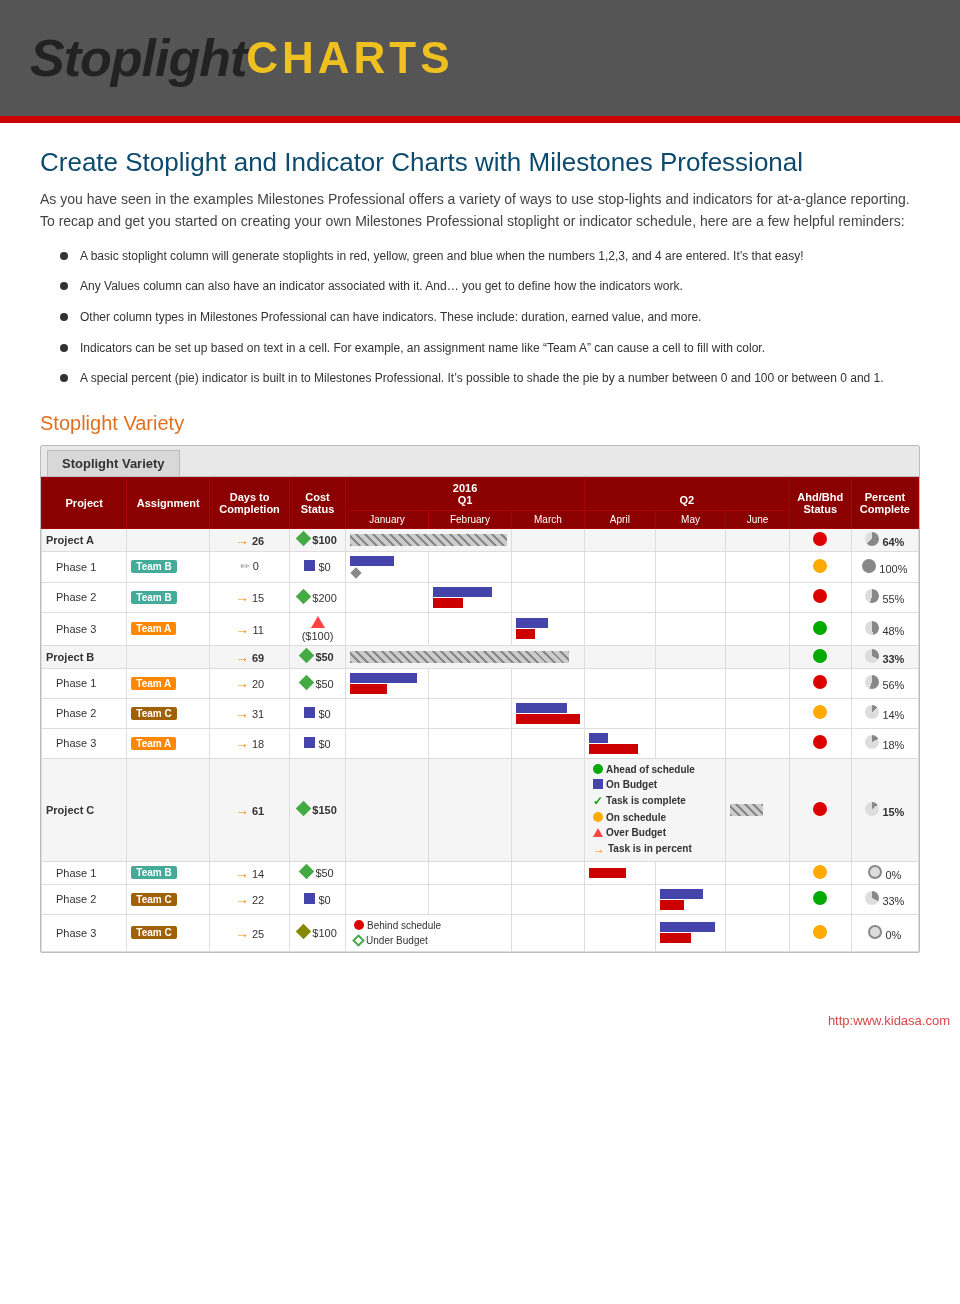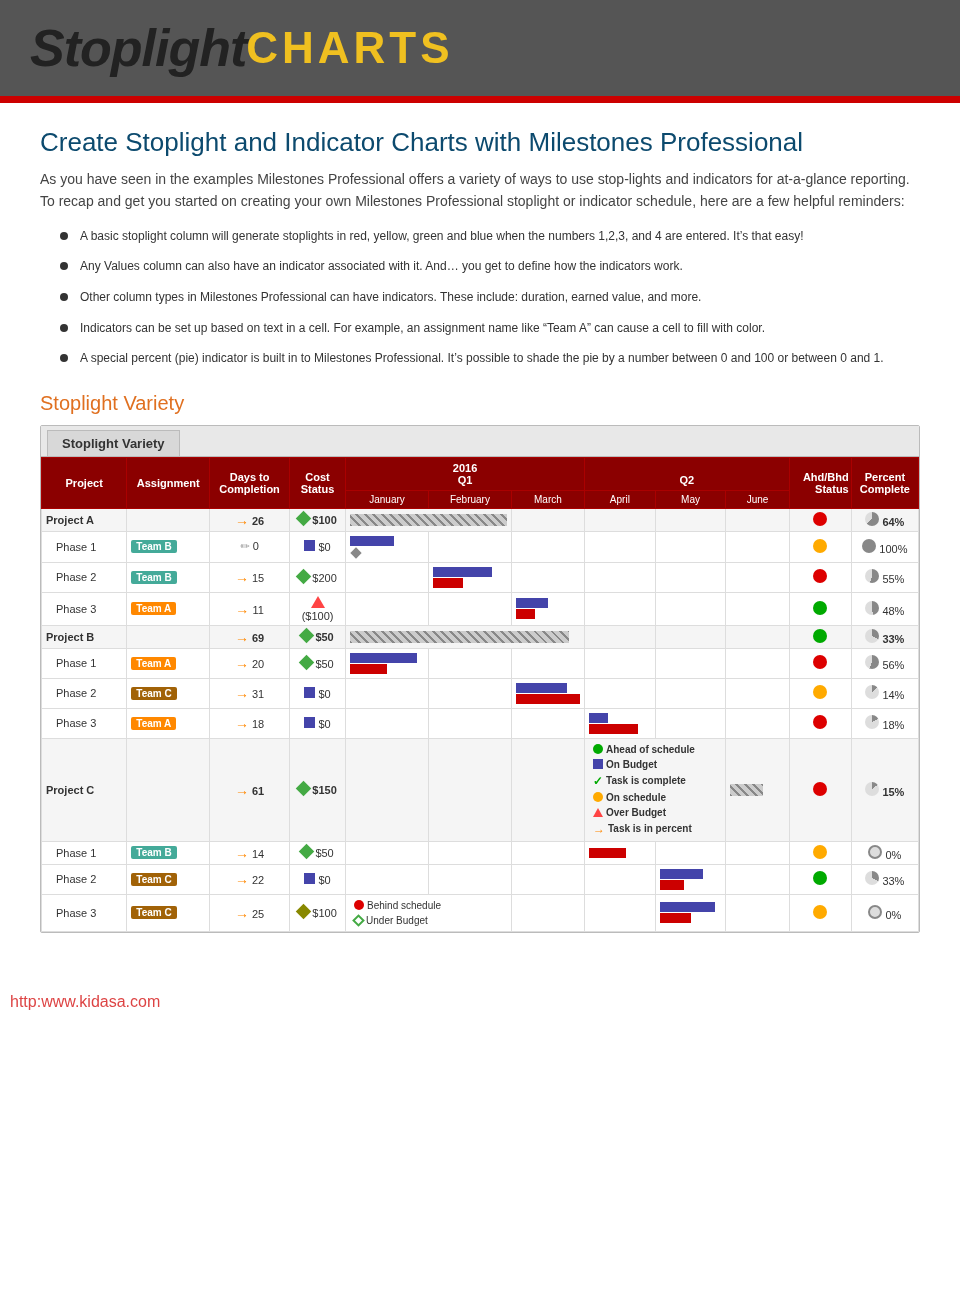--- a/index.html
+++ b/index.html
@@ -7,21 +7,21 @@
       font-family: Arial, sans-serif;
       background: #fff;
       width: 960px;
       min-height: 1304px;
       color: #333;
     }
 
     
     .header {
       background: #555;
-      padding: 18px 30px;
+      padding: 28px 30px;
       display: flex;
       align-items: center;
     }
     .header-stoplight {
       font-size: 52px;
       font-weight: bold;
       color: #222;
       font-style: italic;
       letter-spacing: -1px;
     }
@@ -163,21 +163,21 @@
     .col-project { width: 70px; }
     .col-assignment { width: 56px; }
     .col-days { width: 46px; text-align: center; }
     .col-cost { width: 46px; text-align: center; }
     .col-jan { width: 68px; }
     .col-feb { width: 68px; }
     .col-mar { width: 60px; }
     .col-apr { width: 58px; }
     .col-may { width: 58px; }
     .col-jun { width: 52px; }
-    .col-ahd { width: 46px; text-align: right; }
+    .col-ahd { width: 46px; text-align: center; }
     .col-pct { width: 54px; text-align: center; }
 
     .assignment-badge {
       display: inline-block;
       padding: 1px 5px;
       border-radius: 2px;
       color: #fff;
       font-size: 10px;
       font-weight: bold;
     }
@@ -221,23 +221,23 @@
     .milestone-diamond {
       display: inline-block;
       width: 8px; height: 8px;
       background: #888;
       transform: rotate(45deg);
       margin: 0 2px;
     }
 
     
     .footer {
-      text-align: left;
+      text-align: right;
       padding: 10px;
-      font-size: 16px;
+      font-size: 13px;
       color: #d44;
     }
 
     .legend-area {
       display: flex;
       flex-wrap: wrap;
       gap: 4px 10px;
       font-size: 10px;
       padding: 2px 4px;
     }

